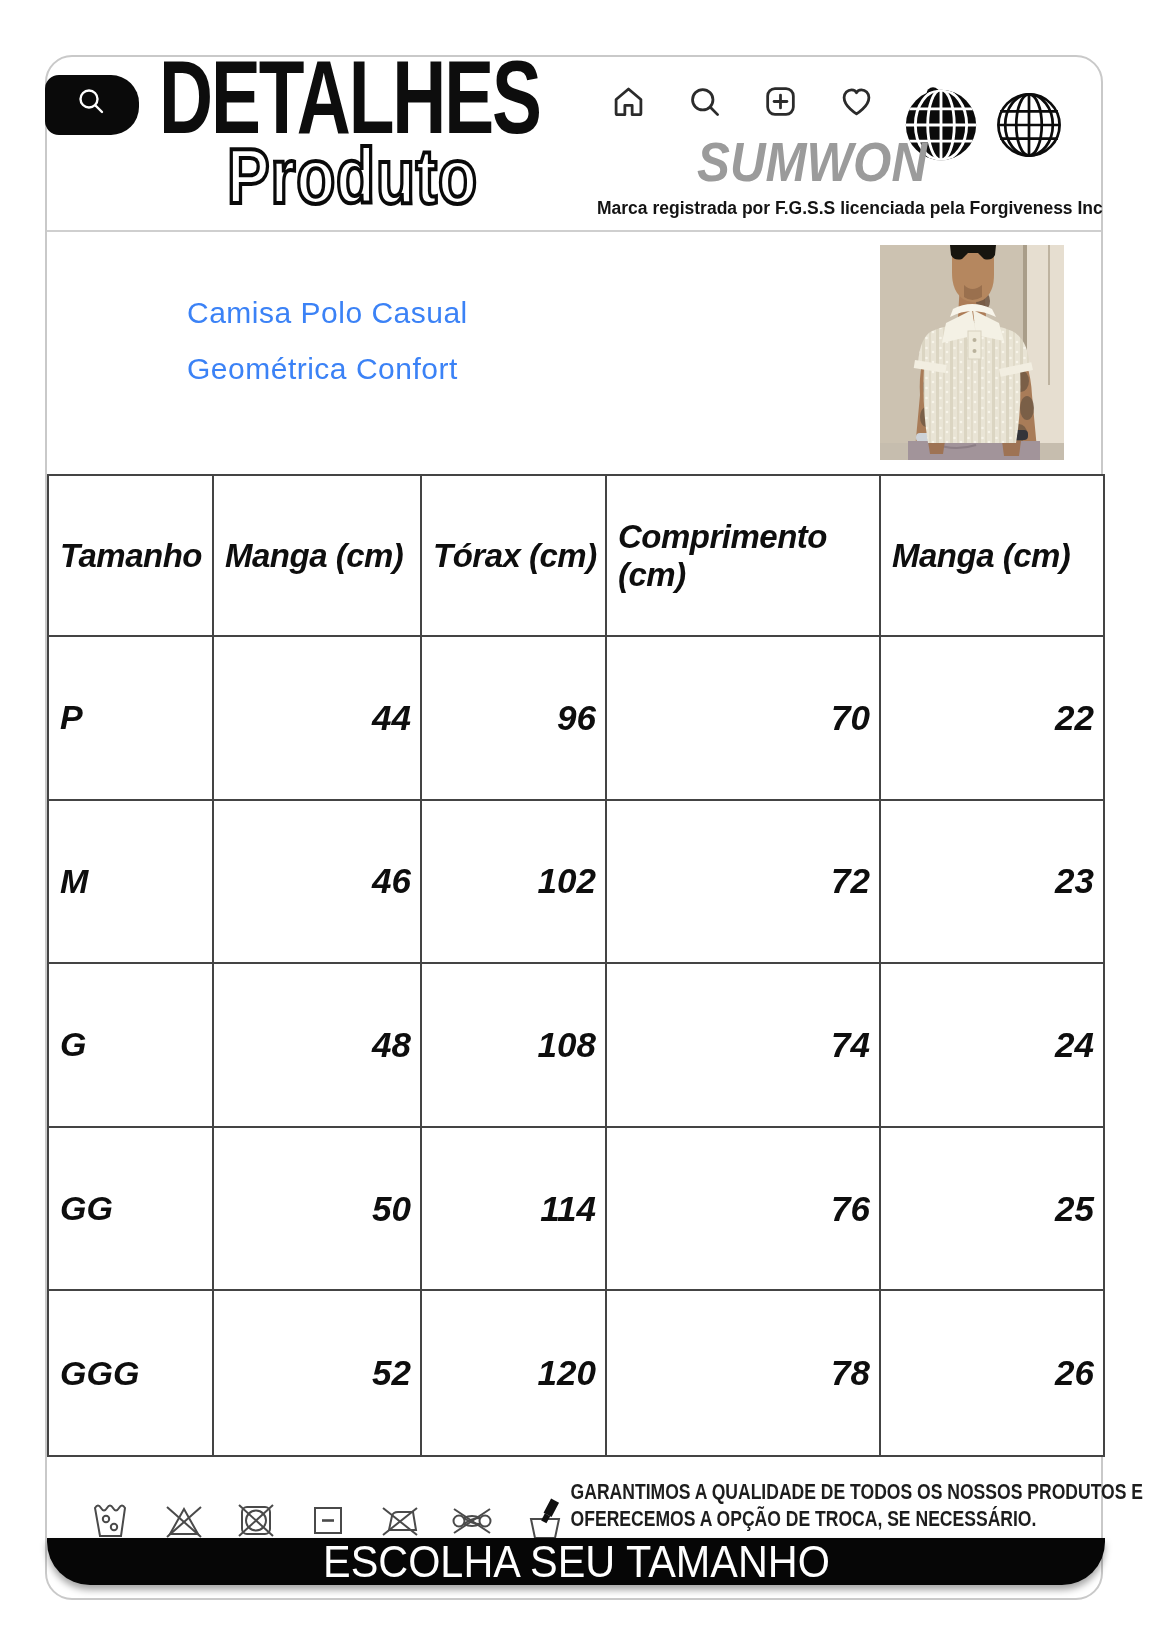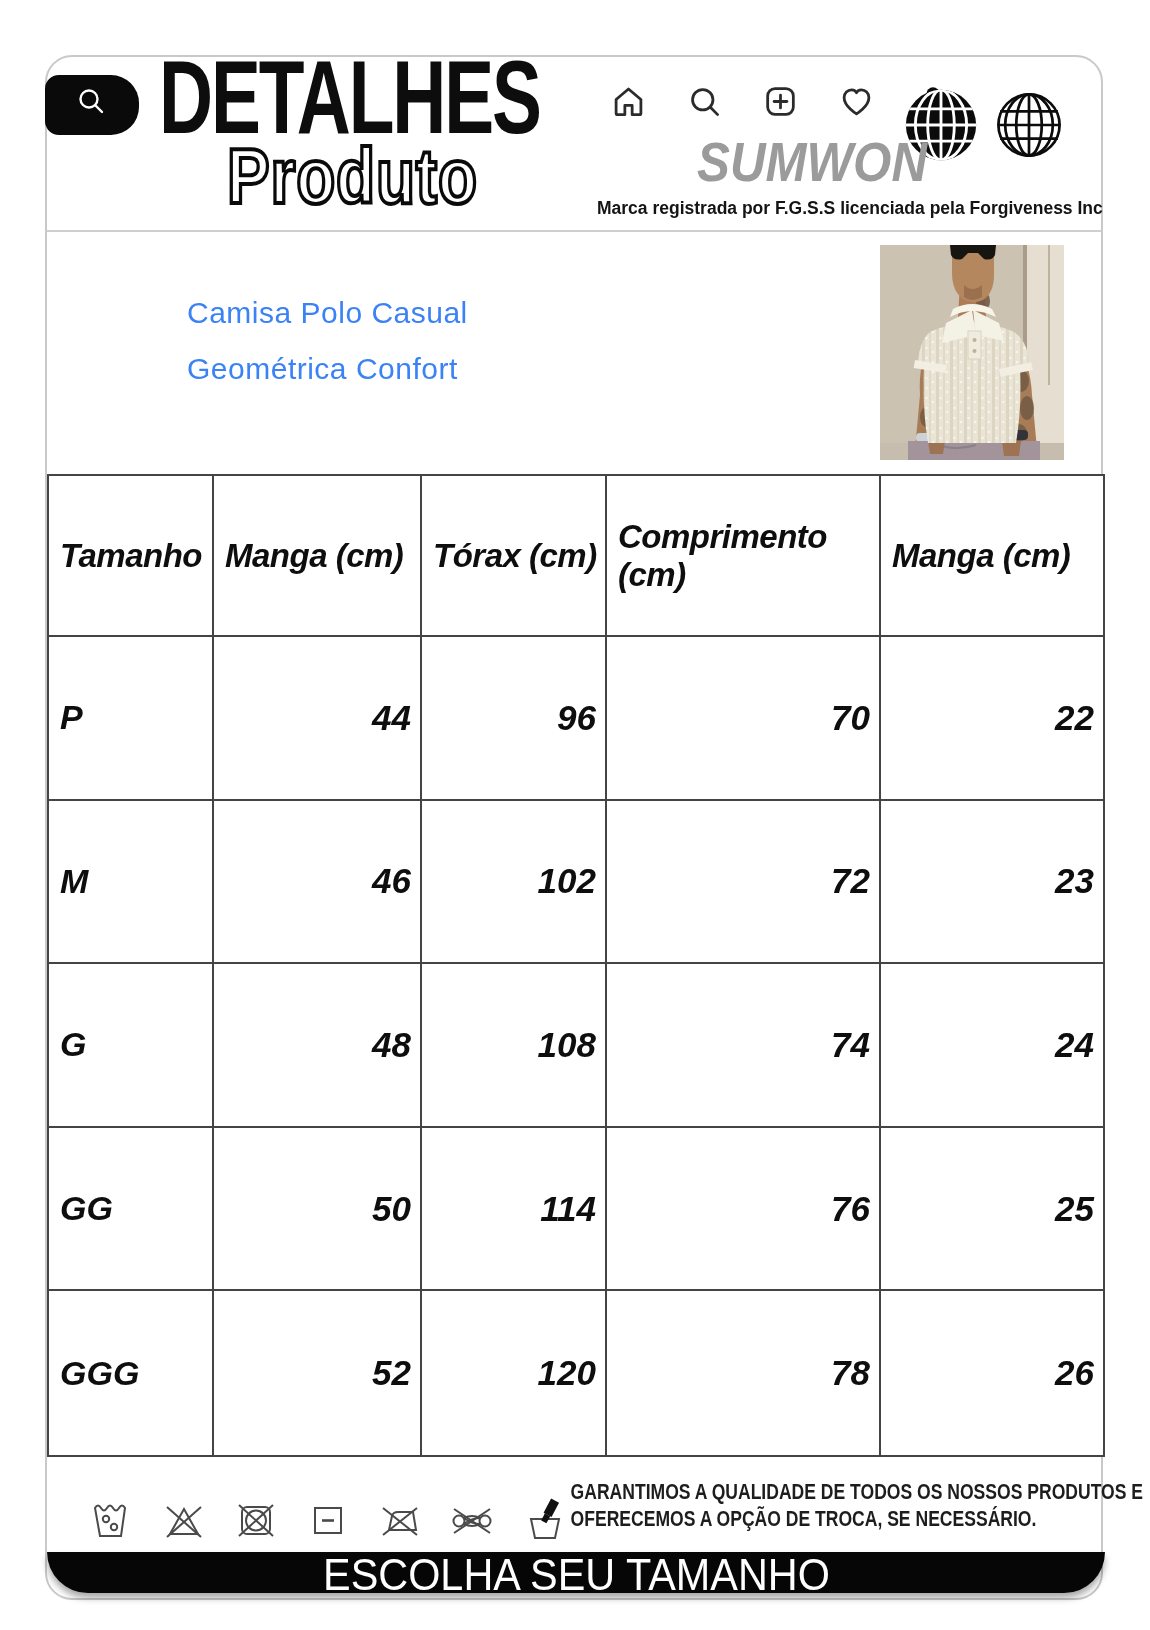--- a/index.html
+++ b/index.html
@@ -56,22 +56,22 @@
   .cell.size { font-size:34px; padding-left:11px; }
   .cell.num  { font-size:35px; justify-content:flex-end; padding-right:9px; }
 
   
   .care-row { position:absolute; left:42px; top:1440px; display:flex; gap:26px; align-items:center; }
   .care-row svg { display:block; }
   .guarantee { position:absolute; left:462px; top:1421px; width:560px; text-align:center;
                font-size:22.5px; font-weight:bold; color:#1d1d1d; line-height:27px;
                transform:scaleX(.78); transform-origin:center; white-space:nowrap; letter-spacing:0; }
 
-  .cta-bar { position:absolute; left:0; bottom:5px; width:1058px; height:41px; background:#060606;
-             border-radius:0 0 43px 43px; display:flex; justify-content:center;
+  .cta-bar { position:absolute; left:0; bottom:13px; width:1058px; height:47px; background:#060606;
+             border-radius:0 0 43px 43px; display:flex; align-items:center; justify-content:center;
              box-shadow:0 5px 7px rgba(0,0,0,.35); cursor:pointer; }
   .cta-bar span { color:#fff; font-size:45px; font-weight:normal; line-height:45px;
                   transform:scaleX(.92); white-space:nowrap; letter-spacing:0px; }
 </style>
 </head>
 <body>
 
 <div class="page">
   <div class="card">
 

